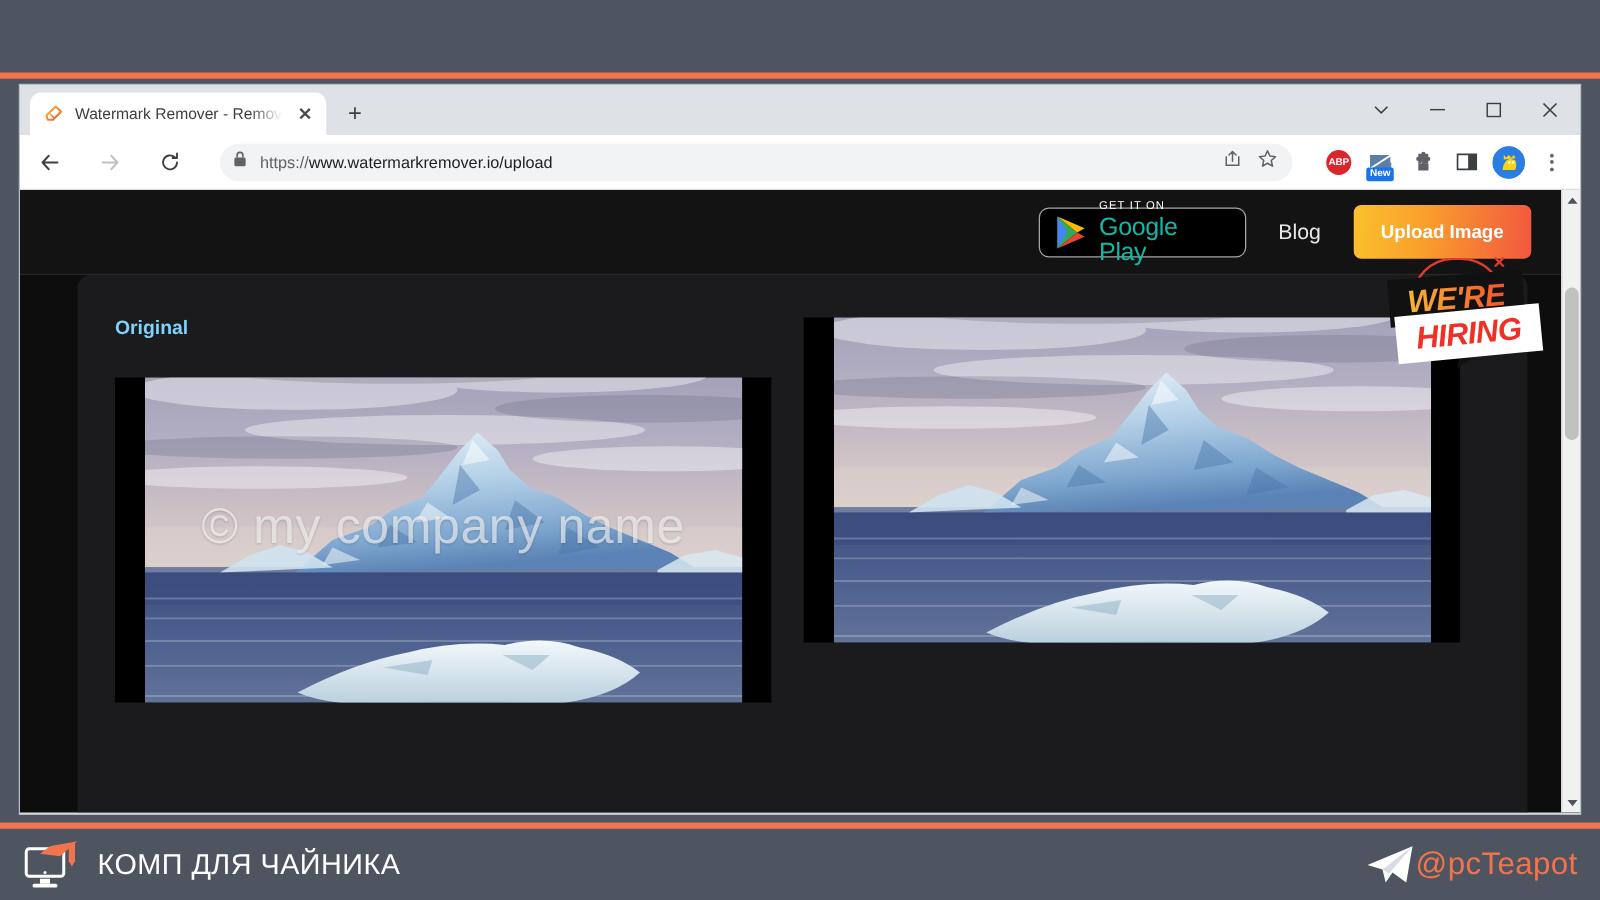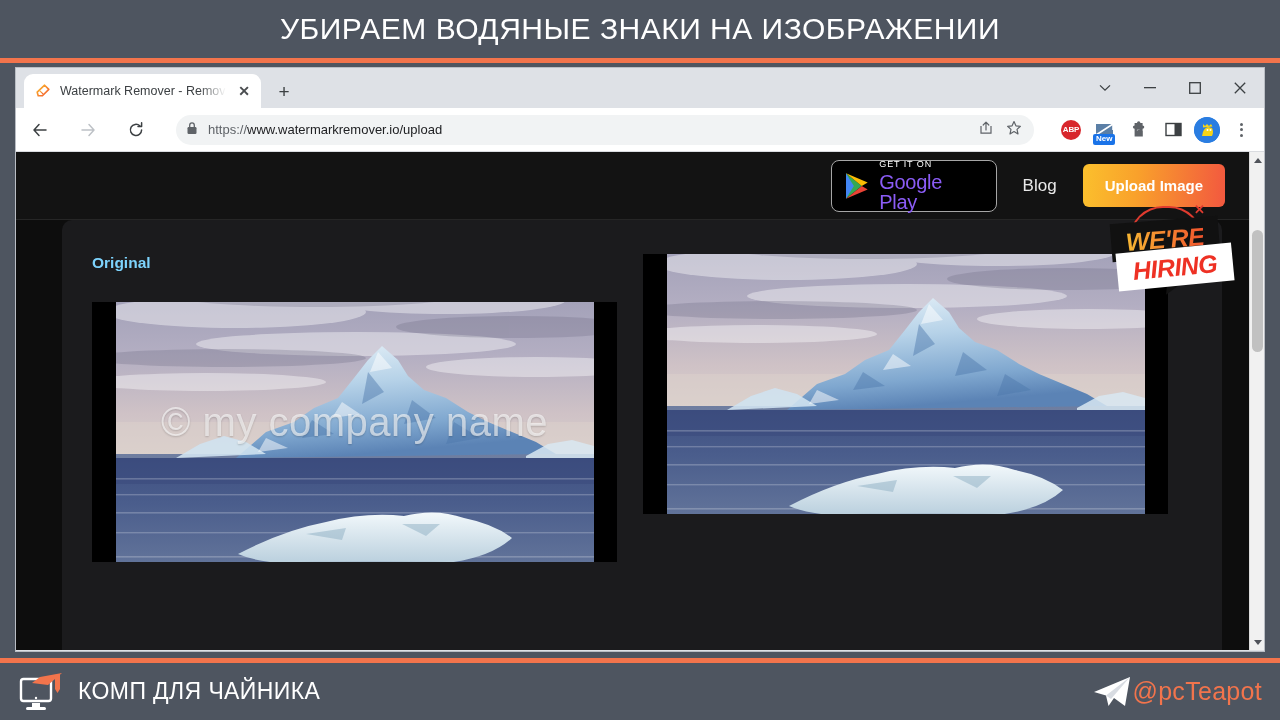--- a/index.html
+++ b/index.html
@@ -148,27 +148,27 @@
   .site-header {
     height: 68px; background: #131313; display: flex; align-items: center;
     padding: 0 24px 0 24px; border-bottom: 1px solid #262626;
   }
   .logo-wrap { display: flex; align-items: center; gap: 14px; }
   .logo-mark { width: 40px; height: 40px; flex: none; }
   .logo-text { color: #ffffff; font-size: 22px; font-weight: 600; letter-spacing: -.2px; }
   .logo-text .dot { color: #f4612c; }
   .header-right { margin-left: auto; display: flex; align-items: center; gap: 26px; }
   .gplay-badge {
-    width: 166px; height: 52px; background: #000; border: 1px solid #a6a6a6;
+    width: 166px; height: 40px; background: #000; border: 1px solid #a6a6a6;
     border-radius: 8px; display: flex; align-items: center; gap: 10px;
     padding: 0 12px;
   }
   .gplay-text { display: flex; flex-direction: column; line-height: 1; }
   .gplay-small { color: #fff; font-size: 9px; letter-spacing: .9px; margin-bottom: 3px; }
-  .gplay-big { color: #8b5cf6; font-size: 20px; letter-spacing: -.3px; }
+  .gplay-big { color: #14b8a6; font-size: 20px; letter-spacing: -.3px; }
   .nav-link { color: #e9e9e9; font-size: 17px; }
   .upload-btn {
     background: linear-gradient(95deg,#fbc02d 0%,#f9a12b 38%,#f2583f 100%);
     color: #ffffff; font-size: 15px; font-weight: 700;
     padding: 13px 22px; border-radius: 6px; white-space: nowrap;
   }
 
   
   .hiring {
     position: absolute; right: 18px; top: 52px; width: 120px; height: 92px; z-index: 6;
@@ -250,23 +250,20 @@
   .pscroll .thumb {
     position: absolute; left: 2px; top: 78px; width: 11px; height: 122px;
     background: #c1c1c1; border-radius: 6px;
   }
 </style>
 </head>
 <body>
 
 <div id="slide">
 
-  <div class="slide-title-bar">
-    <div class="slide-title">УБИРАЕМ ВОДЯНЫЕ ЗНАКИ НА ИЗОБРАЖЕНИИ</div>
-  </div>
   <div class="accent-rule-top"></div>
 
   <div id="browser">
 
     <div class="tabstrip">
       <div class="tab">
         <span class="tab-favicon">
           <svg viewBox="0 0 16 16">
             <defs>
                 <linearGradient id="fg" x1="0" y1="0" x2="1" y2="1">

